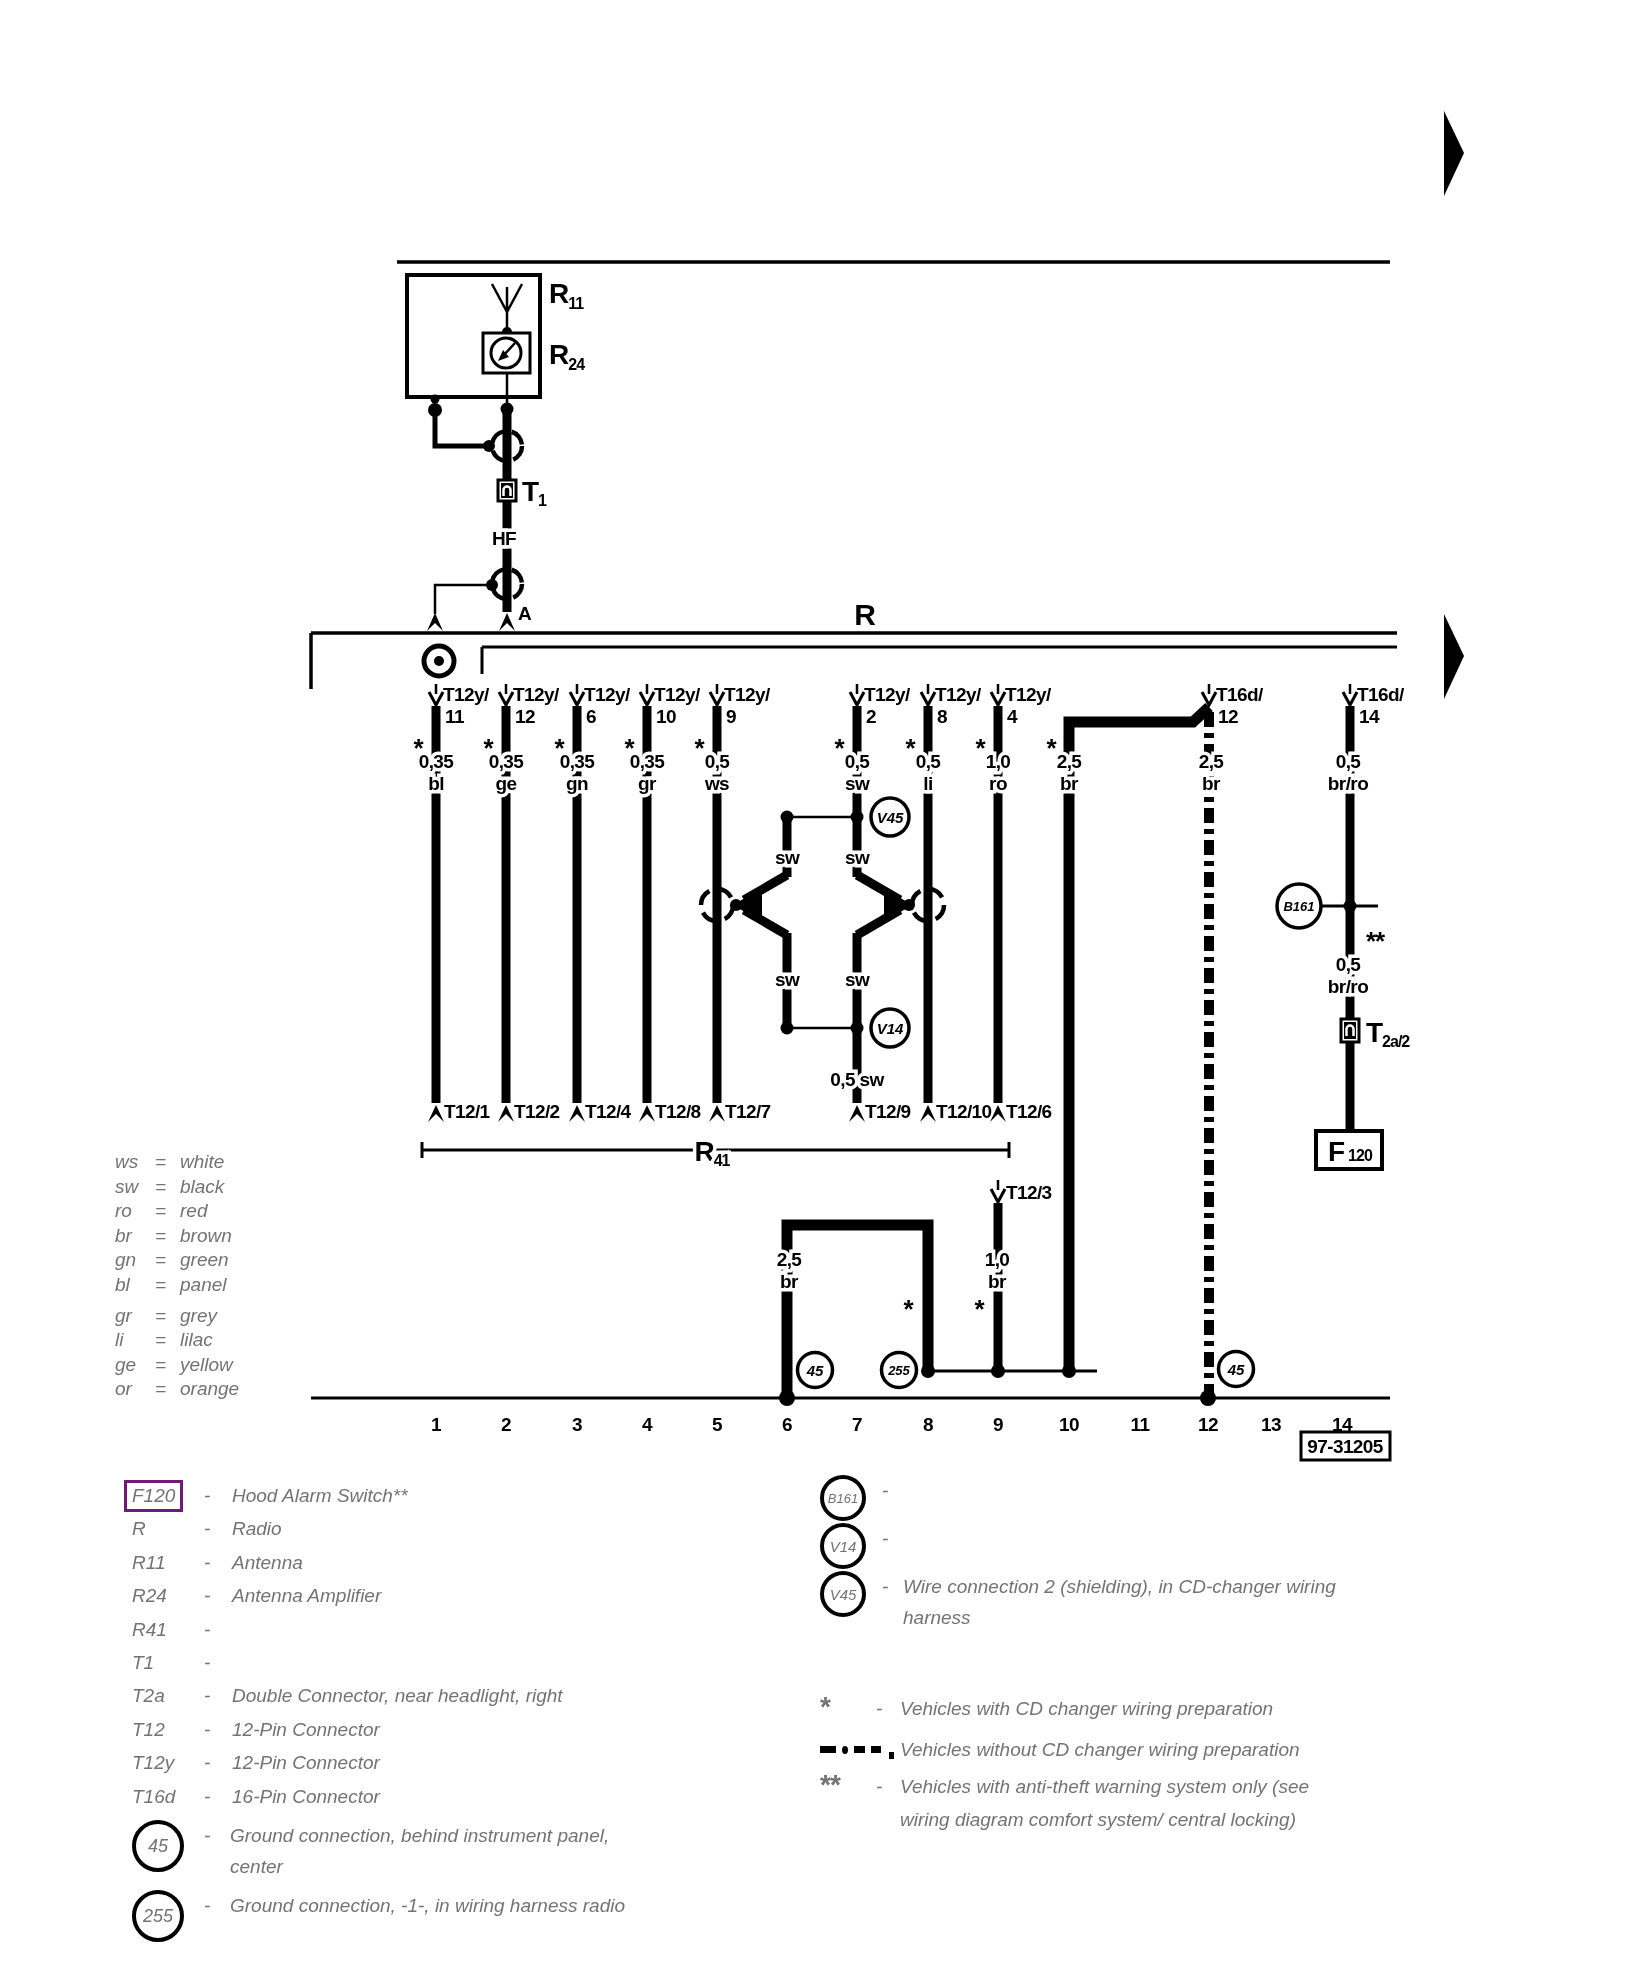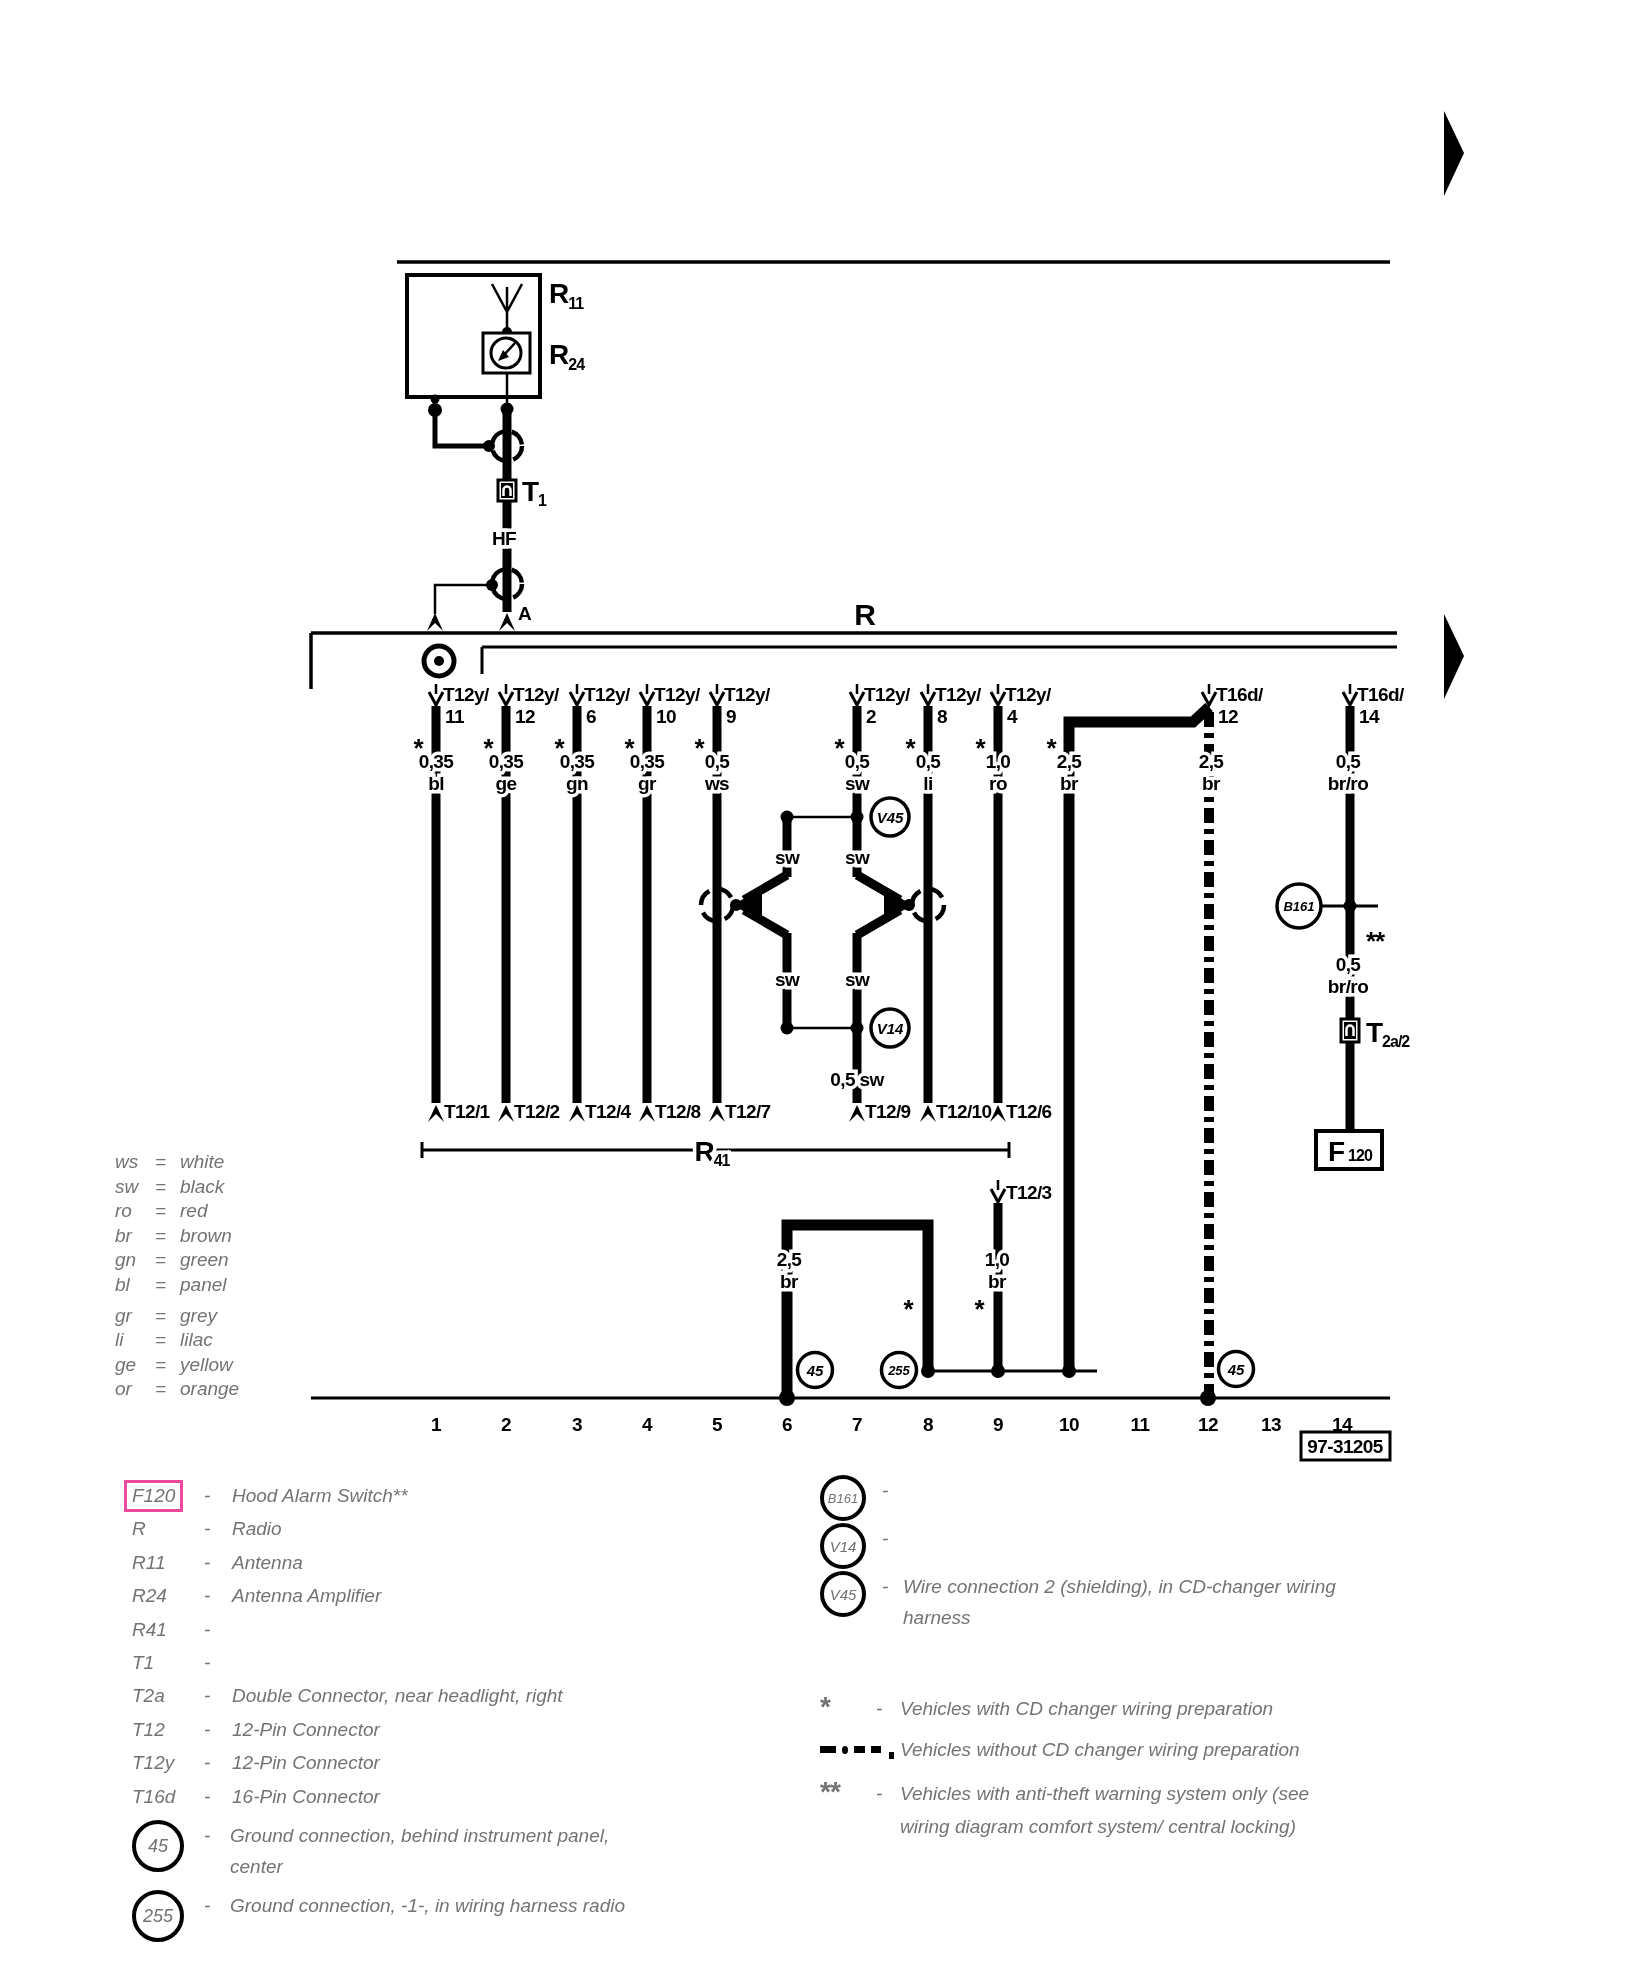--- a/index.html
+++ b/index.html
@@ -30,21 +30,21 @@
   .rlab{font-weight:bold;font-size:30px;text-anchor:middle}
   
   .leg{position:absolute;font-style:italic;font-size:19px}
   .crow{display:flex;line-height:24.6px}
   .crow .ab{width:40px}
   .crow .eq{width:25px}
   .gap-top{margin-top:6px}
   .complist{left:132px;top:1479px}
   .lrow{display:flex;line-height:33.4px}
   .lrow .code{width:72px;flex:none}
-  .codebox{display:inline-block;border:3px solid #ec4899;line-height:26px;padding:0 5px;margin-left:-8px}
+  .codebox{display:inline-block;border:3px solid #701a75;line-height:26px;padding:0 5px;margin-left:-8px}
   .lrow .ldash{width:28px;flex:none}
   .lrow .ldesc{width:540px}
   .grounds{left:132px;top:1820px}
   .grow{display:flex;margin-bottom:8px}
   .gc{width:44px;height:44px;border:4.5px solid #000;border-radius:50%;flex:none;
       display:flex;align-items:center;justify-content:center;font-size:18px;margin-right:20px}
   .gdash{width:26px;flex:none;line-height:31px}
   .gdesc{width:420px;line-height:31px}
   .rightleg{left:820px;top:1475px}
   .rrow{display:flex;margin-bottom:2px}
@@ -490,21 +490,21 @@
       <span class="rdesc">Wire connection 2 (shielding), in CD-changer wiring harness</span>
     </div>
   </div>
 
   <div class="leg notes">
     <div class="nrow">
       <span class="nsym">*</span>
       <span class="ndash">-</span>
       <span class="ndesc">Vehicles with CD changer wiring preparation</span>
     </div>
-    <div class="nrow" style="margin-bottom:11px">
+    <div class="nrow" style="margin-bottom:4px">
       <span class="nsym2 dd">
           <i class="d1"></i>
           <i class="dot"></i>
           <i class="d2"></i>
           <i class="d2"></i>
           <i class="sq"></i>
         </span>
       <span class="ndesc">Vehicles without CD changer wiring preparation</span>
     </div>
     <div class="nrow">

